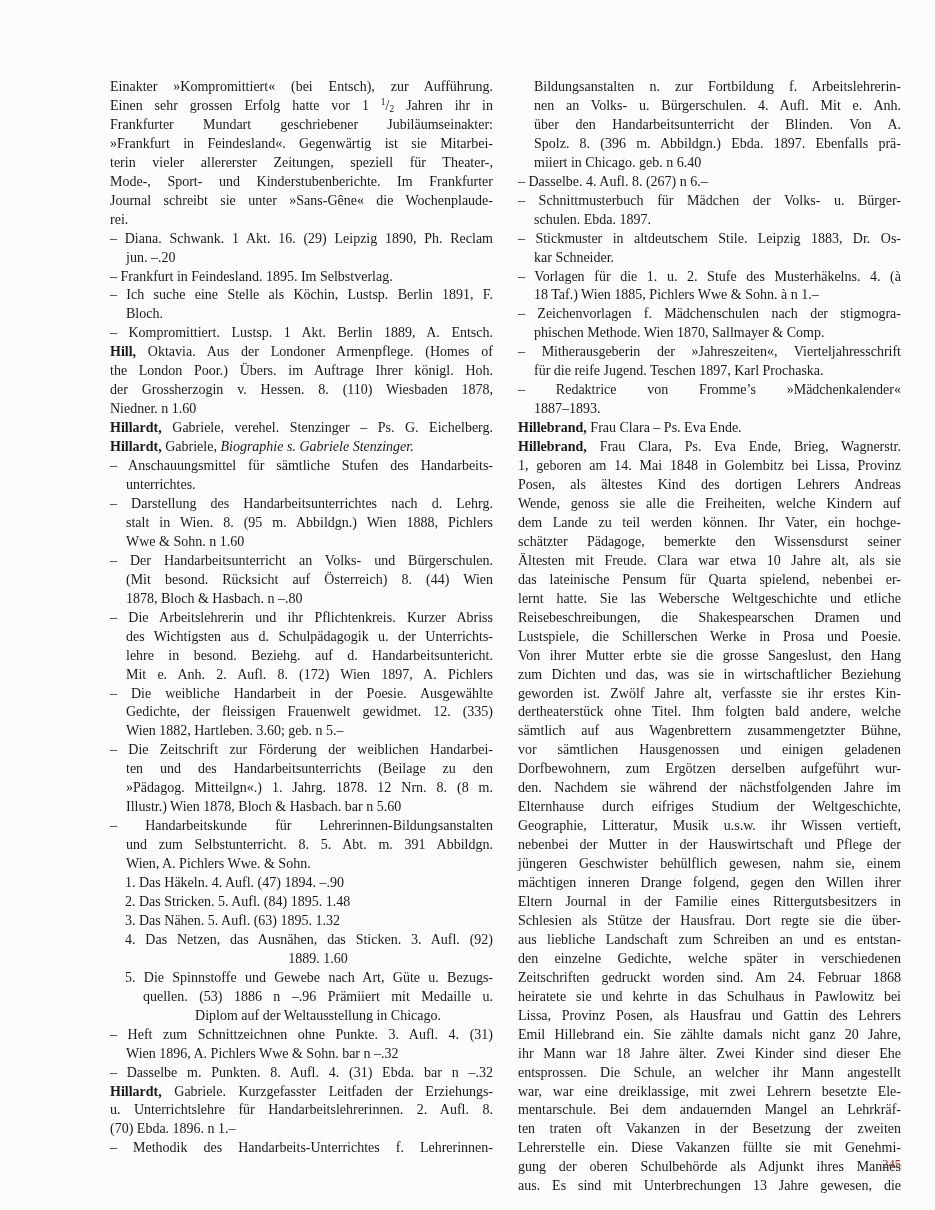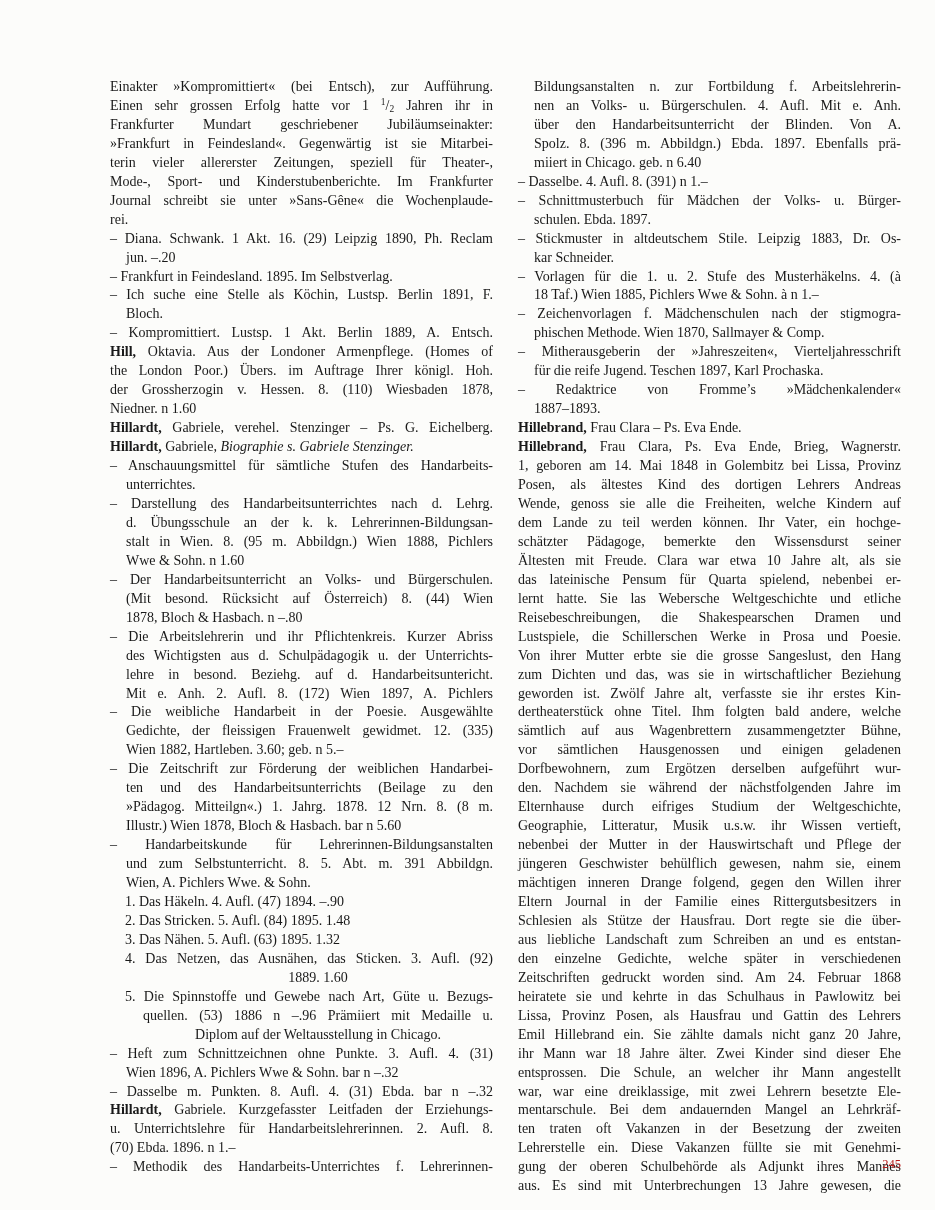--- a/index.html
+++ b/index.html
@@ -78,21 +78,20 @@
       </div>
       <div class="block entry">
         <div class="line"><span class="seg b">Hillardt,</span><span class="seg"> Gabriele, </span><span class="seg i">Biographie s. Gabriele Stenzinger.</span></div>
       </div>
       <div class="block hang">
         <div class="line just">– Anschauungsmittel für sämtliche Stufen des Handarbeits-</div>
         <div class="line">unterrichtes.</div>
       </div>
       <div class="block hang">
         <div class="line just">– Darstellung des Handarbeitsunterrichtes nach d. Lehrg.</div>
-        <div class="line just">d. Übungsschule an der k. k. Lehrerinnen-Bildungsan-</div>
         <div class="line just">stalt in Wien. 8. (95 m. Abbildgn.) Wien 1888, Pichlers</div>
         <div class="line">Wwe &amp; Sohn. n 1.60</div>
       </div>
       <div class="block hang">
         <div class="line just">– Der Handarbeitsunterricht an Volks- und Bürgerschulen.</div>
         <div class="line just">(Mit besond. Rücksicht auf Österreich) 8. (44) Wien</div>
         <div class="line">1878, Bloch &amp; Hasbach. n –.80</div>
       </div>
       <div class="block hang">
         <div class="line just">– Die Arbeitslehrerin und ihr Pflichtenkreis. Kurzer Abriss</div>
@@ -152,21 +151,21 @@
     </div>
   <div class="col col-right">
       <div class="block hangcont">
         <div class="line just">Bildungsanstalten n. zur Fortbildung f. Arbeitslehrerin-</div>
         <div class="line just">nen an Volks- u. Bürgerschulen. 4. Aufl. Mit e. Anh.</div>
         <div class="line just">über den Handarbeitsunterricht der Blinden. Von A.</div>
         <div class="line just">Spolz. 8. (396 m. Abbildgn.) Ebda. 1897. Ebenfalls prä-</div>
         <div class="line">miiert in Chicago. geb. n 6.40</div>
       </div>
       <div class="block hang">
-        <div class="line">– Dasselbe. 4. Aufl. 8. (391) n 1.–</div>
+        <div class="line">– Dasselbe. 4. Aufl. 8. (267) n 6.–</div>
       </div>
       <div class="block hang">
         <div class="line just">– Schnittmusterbuch für Mädchen der Volks- u. Bürger-</div>
         <div class="line">schulen. Ebda. 1897.</div>
       </div>
       <div class="block hang">
         <div class="line just">– Stickmuster in altdeutschem Stile. Leipzig 1883, Dr. Os-</div>
         <div class="line">kar Schneider.</div>
       </div>
       <div class="block hang">

